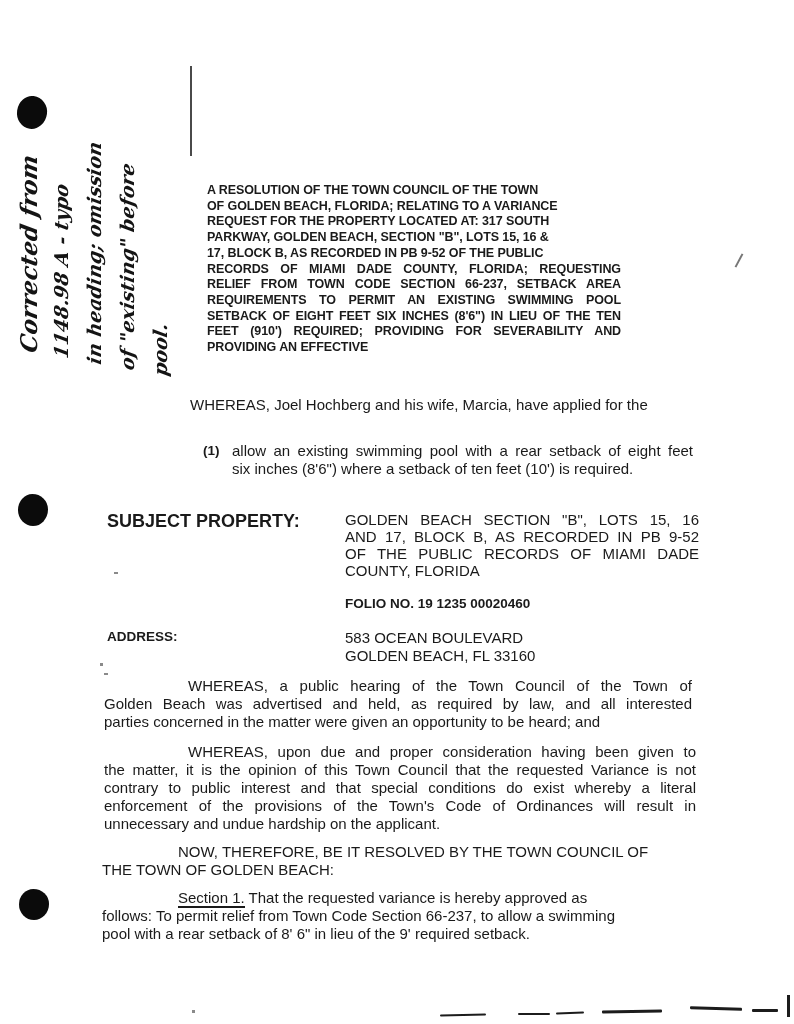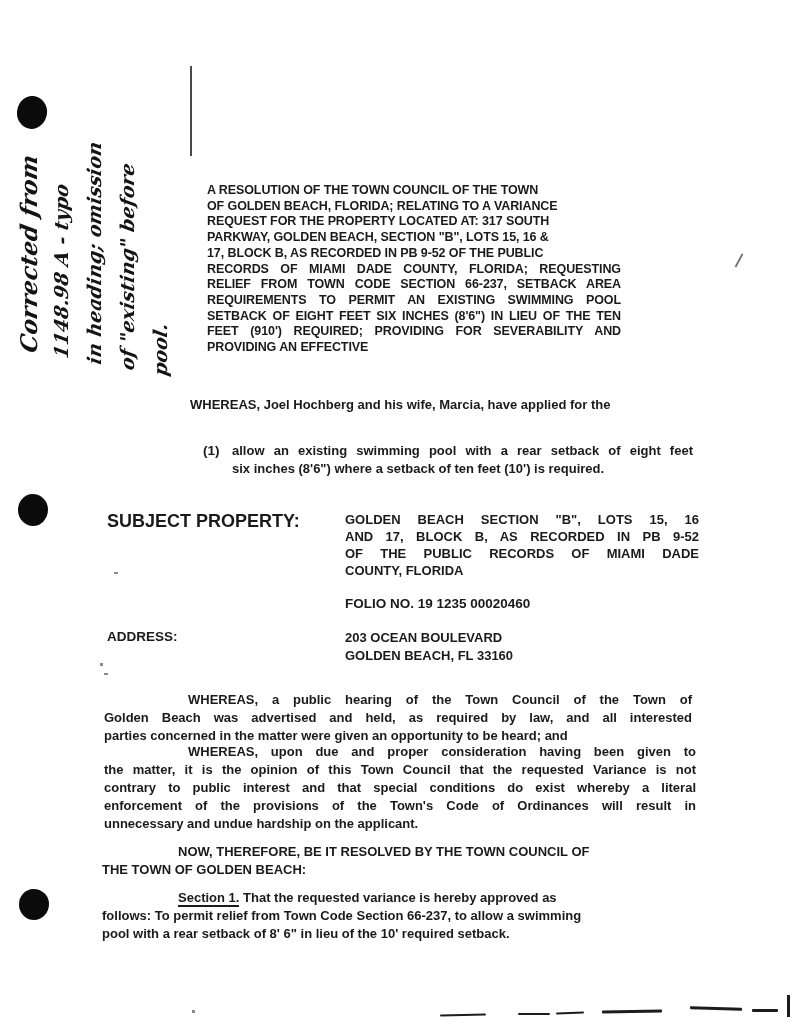--- a/index.html
+++ b/index.html
@@ -52,34 +52,34 @@
   .abs { position:absolute; }
   .heading {
     left:207px; top:127px; width:412px;
     text-align:center; font-size:13px; font-weight:bold;
     line-height:16.5px; letter-spacing:.2px;
   }
   .res-num { border-bottom:2px solid #1a1a1a; padding-bottom:0px; }
   .title-block { left:207px; top:183px; width:414px; font-size:12.5px; font-weight:bold; }
   .title-block .ln { line-height:15.7px; white-space:nowrap; letter-spacing:-.1px; }
   .title-block .ln.j { text-align:justify; text-align-last:justify; }
-  .body-ln { font-size:13px; font-weight:bold; line-height:18px; white-space:nowrap; }
+  .body-ln { font-size:15px; font-weight:normal; line-height:18px; white-space:nowrap; }
   .jl { text-align:justify; text-align-last:justify; }
   .ind { text-indent:84px; }
   .ind2 { text-indent:76px; }
   .p-whereas1 { left:106px; top:396px; width:578px; }
   .item1 { left:203px; top:442px; width:490px; padding-left:29px; }
   .item1 .marker { position:absolute; left:0; top:0; font-size:13.5px; font-weight:bold; line-height:18px; }
   .sp-label { left:107px; top:511px; font-size:18px; font-weight:bold; }
   .sp-value { left:345px; top:511px; width:354px; }
   .sp-value .body-ln { line-height:17px; }
   .folio { left:345px; top:596px; font-size:13.5px; font-weight:bold; }
   .addr-label { left:107px; top:629px; font-size:13.5px; font-weight:bold; }
   .addr-value { left:345px; top:629px; }
-  .p-whereas2 { left:104px; top:691px; width:588px; }
+  .p-whereas2 { left:104px; top:677px; width:588px; }
   .p-whereas3 { left:104px; top:743px; width:592px; }
   .p-now { left:102px; top:843px; width:584px; }
   .p-section1 { left:102px; top:889px; width:588px; }
   .sec-head { border-bottom:2px solid #1a1a1a; }
 </style>
 </head>
 <body>
 
 <div class="page">
 
@@ -139,21 +139,21 @@
   <div class="abs sp-value">
     <div class="body-ln jl">GOLDEN BEACH SECTION "B", LOTS 15, 16</div>
     <div class="body-ln jl">AND 17, BLOCK B, AS RECORDED IN PB 9-52</div>
     <div class="body-ln jl">OF THE PUBLIC RECORDS OF MIAMI DADE</div>
     <div class="body-ln">COUNTY, FLORIDA</div>
   </div>
   <div class="abs folio">FOLIO NO. 19 1235 00020460</div>
 
   <div class="abs addr-label">ADDRESS:</div>
   <div class="abs addr-value">
-    <div class="body-ln">203 OCEAN BOULEVARD</div>
+    <div class="body-ln">583 OCEAN BOULEVARD</div>
     <div class="body-ln">GOLDEN BEACH, FL 33160</div>
   </div>
 
   <div class="abs p-whereas2">
     <div class="body-ln ind jl">WHEREAS, a public hearing of the Town Council of the Town of</div>
     <div class="body-ln jl">Golden Beach was advertised and held, as required by law, and all interested</div>
     <div class="body-ln">parties concerned in the matter were given an opportunity to be heard; and</div>
   </div>
 
   <div class="abs p-whereas3">
@@ -165,16 +165,16 @@
   </div>
 
   <div class="abs p-now">
     <div class="body-ln ind2">NOW, THEREFORE, BE IT RESOLVED BY THE TOWN COUNCIL OF</div>
     <div class="body-ln">THE TOWN OF GOLDEN BEACH:</div>
   </div>
 
   <div class="abs p-section1">
     <div class="body-ln ind2"><span class="sec-head">Section 1.</span><span> That the requested variance is hereby approved as</span></div>
     <div class="body-ln">follows: To permit relief from Town Code Section 66-237, to allow a swimming</div>
-    <div class="body-ln">pool with a rear setback of 8' 6" in lieu of the 10' required setback.</div>
+    <div class="body-ln">pool with a rear setback of 8' 6" in lieu of the 9' required setback.</div>
   </div>
 
 </div>
 
 </body></html>

